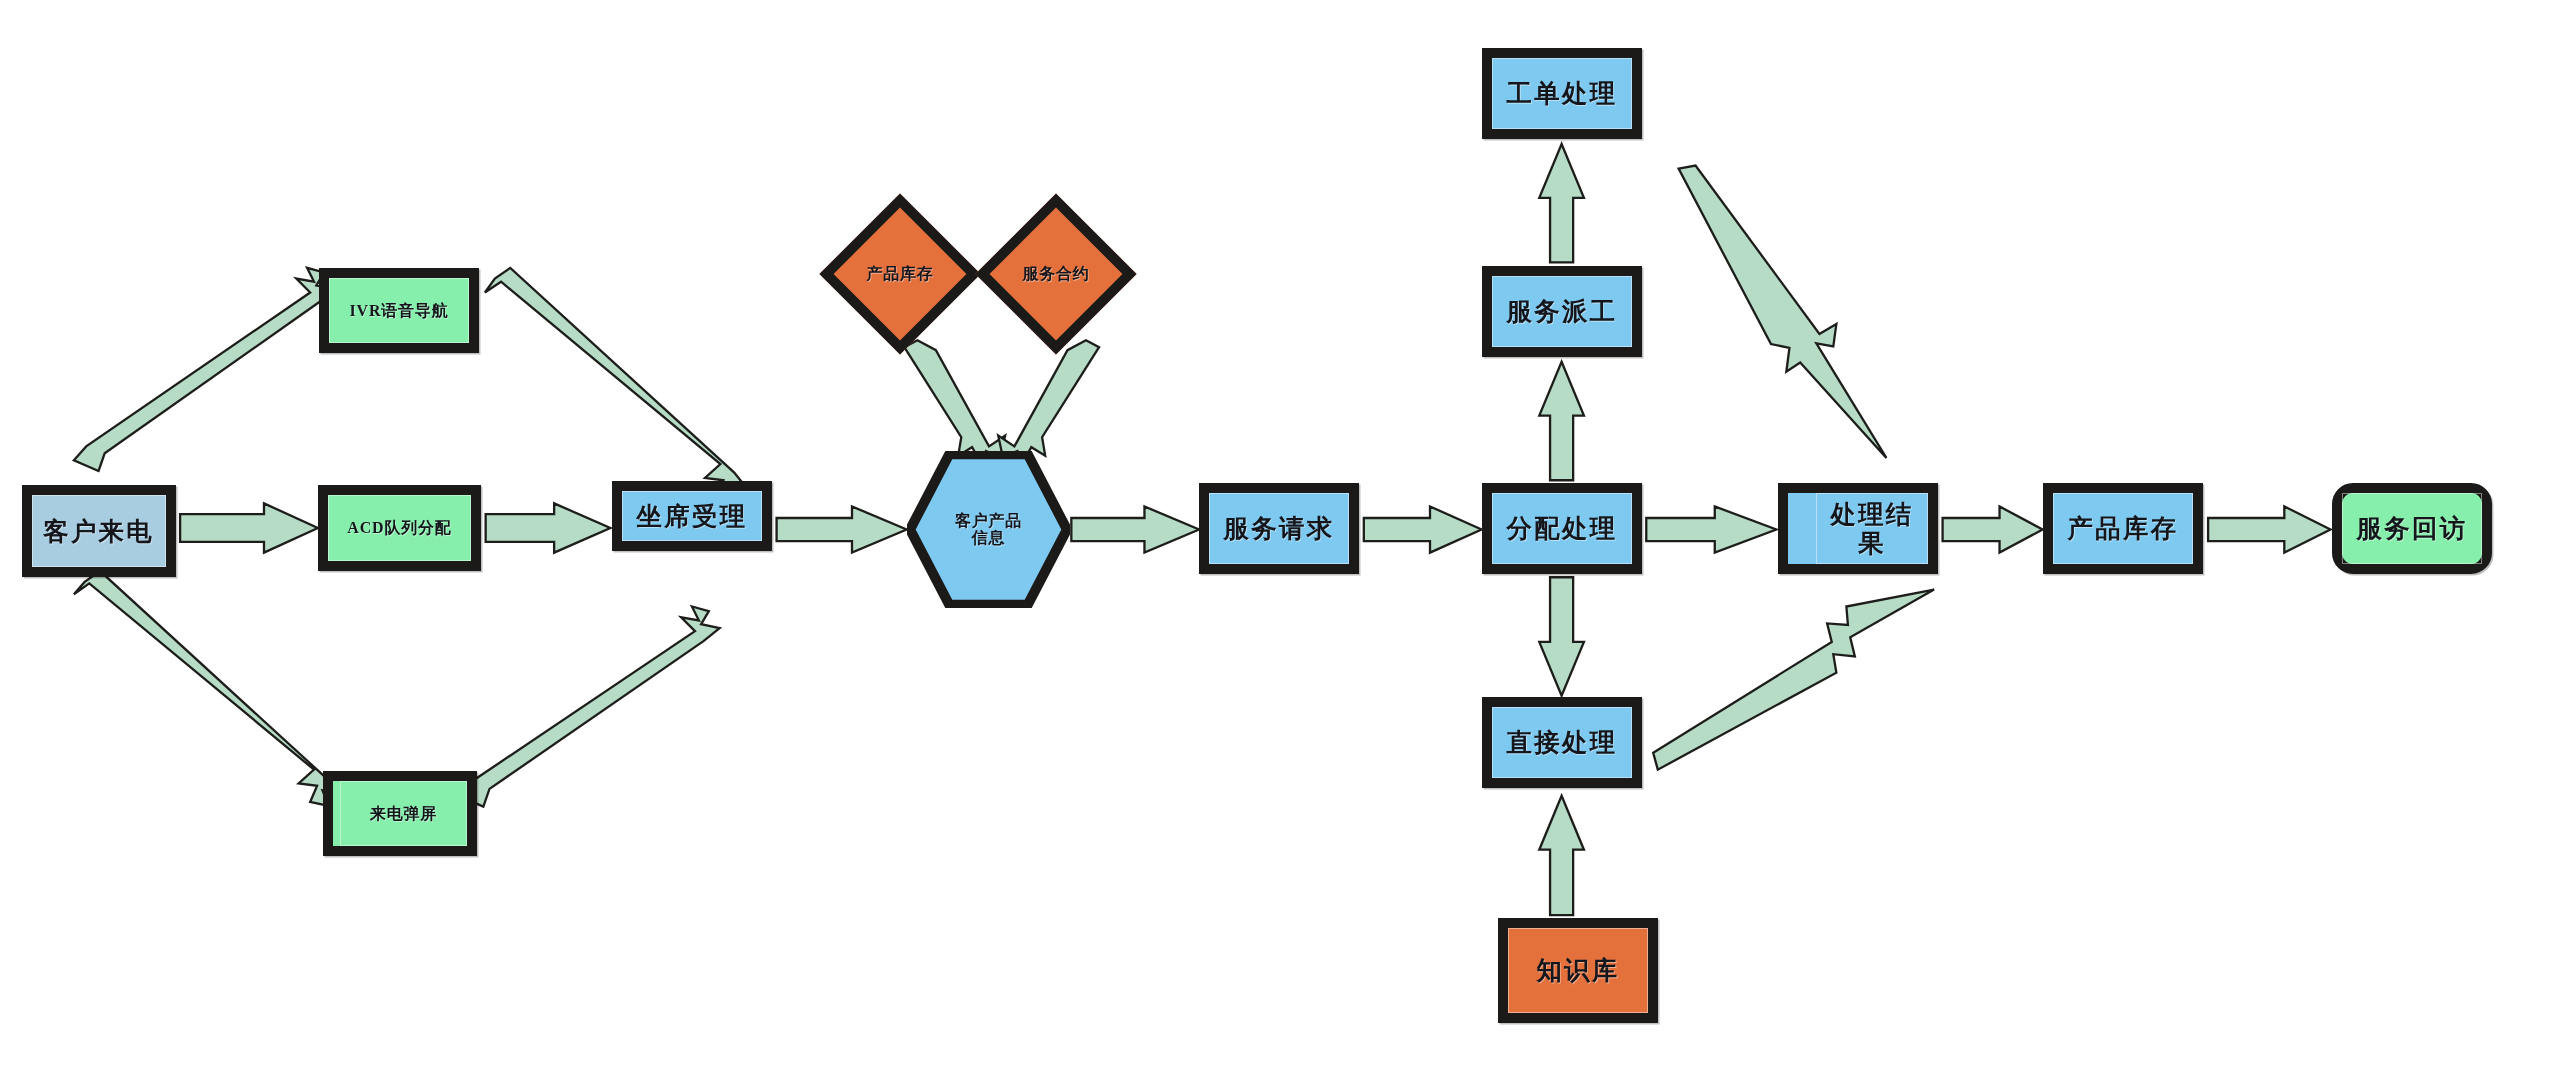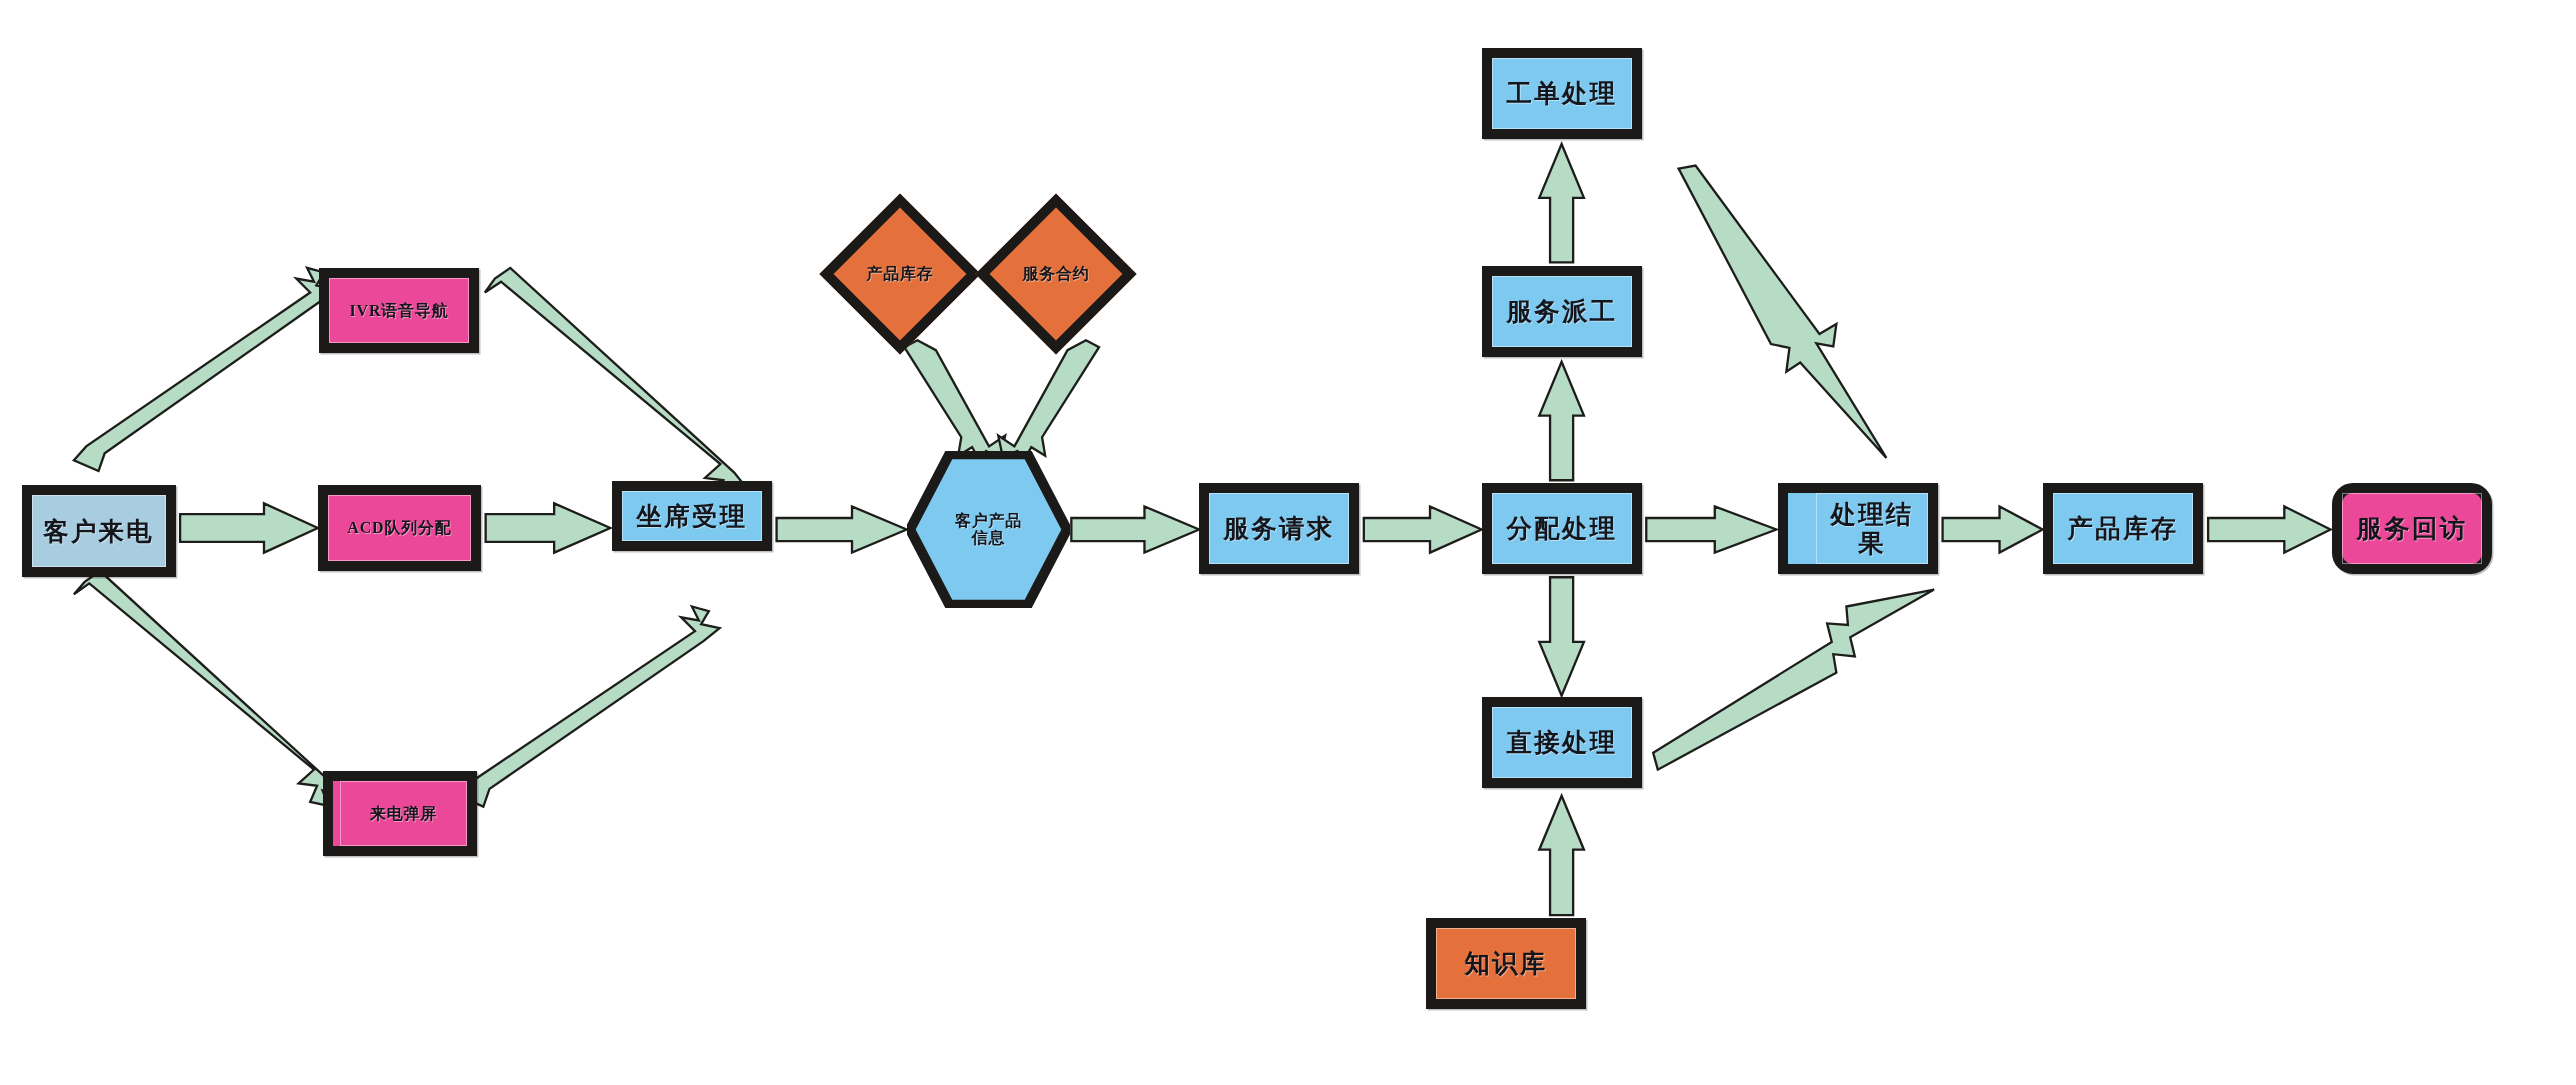--- a/index.html
+++ b/index.html
@@ -56,21 +56,21 @@
     letter-spacing: 2.3px;
     line-height: 1.12;
     text-align: center;
     white-space: pre-line;
     text-shadow: 0.8px 0.8px 0 rgba(255,255,255,0.45);
   }
   .lbl.small { font-size: 16px; letter-spacing: 0.8px; }
   
   .fill-blue   { background: #7ec9f0; }
   .fill-ltblue { background: #a8cce0; }
-  .fill-yellow { background: #ec4899; }
+  .fill-yellow { background: #86efac; }
   .fill-orange { background: #e4703c; }
 
   
   .diamond {
     position: absolute;
     z-index: 5;
   }
   .diamond .dwrap {
     position: absolute;
     left: 50%; top: 50%;
@@ -217,21 +217,21 @@
       <span class="lbl">服务派工</span>
     </div>
   </div>
 
   <div class="node rect fill-blue" style="left:1482px; top:697px; width:160px; height:91px;">
     <div class="inner">
       <span class="lbl">直接处理</span>
     </div>
   </div>
 
-  <div class="node rect fill-orange" style="left:1426px; top:918px; width:160px; height:91px;">
+  <div class="node rect fill-orange" style="left:1498px; top:918px; width:160px; height:105px;">
     <div class="inner">
       <span class="lbl">知识库</span>
     </div>
   </div>
 
   <div class="node rect fill-blue" style="left:1778px; top:483px; width:160px; height:91px;padding-left:28px;">
     <div class="inner">
       <span class="lbl">处理结果</span>
     </div>
   </div>

